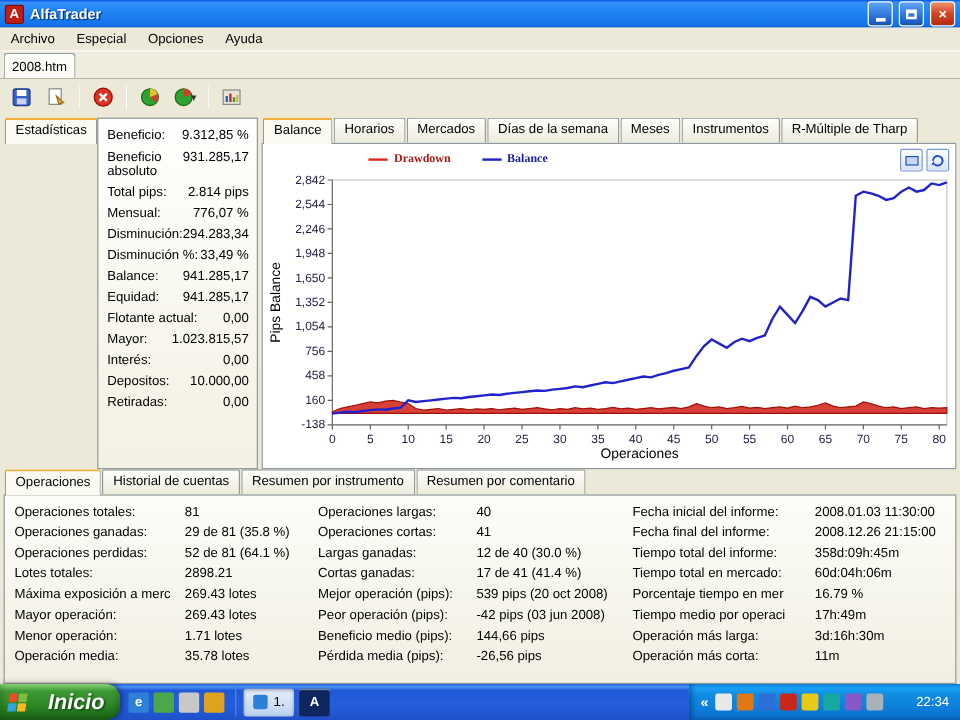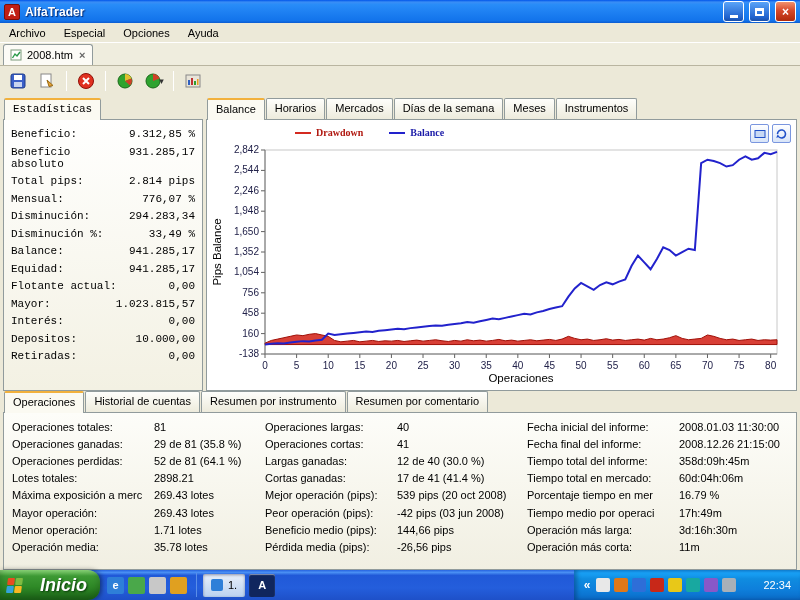--- a/index.html
+++ b/index.html
@@ -19,31 +19,31 @@
   .btn-close { background:linear-gradient(#F0926E,#D6492B 45%,#B02A0C); }
   .glyph-min { width:8px; height:3px; background:#fff; margin-top:9px; }
   .glyph-max { width:9px; height:8px; border:2px solid #fff; border-top-width:3px; }
 
   
   .menubar { height:20px; flex:0 0 20px; display:flex; align-items:center; background:#ECE9D8; border-bottom:1px solid #FFFFFF; }
   .menu-item { padding:3px 9px; cursor:default; }
 
   .doctabbar { height:23px; flex:0 0 23px; background:#EFEDDE; display:flex; align-items:flex-end; padding-left:3px; border-bottom:1px solid #B9B5A0; }
   .doc-tab { display:flex; align-items:center; gap:5px; background:#FCFBF6; border:1px solid #919B9C; border-bottom:none;
-    border-radius:3px 3px 0 0; padding:0 6px; height:21px; }
+    border-radius:3px 3px 0 0; padding:0 6px; height:21px;flex-direction:column; }
   .doc-tab .tab-close { color:#666; font-size:11px; font-weight:bold; padding:0 1px; }
 
   .toolbar { height:30px; flex:0 0 30px; display:flex; align-items:center; gap:3px; padding:0 5px; background:#ECE9D8; }
   .tool-btn { width:26px; height:24px; display:flex; align-items:center; justify-content:center; border:1px solid transparent; border-radius:2px; }
   .tool-sep { width:1px; height:20px; background:#C8C4AE; border-right:1px solid #fff; margin:0 3px; }
   .caret { color:#333; font-size:9px; margin-left:-3px; }
 
   
   .main { flex:1 1 auto; min-height:0; display:flex; gap:3px; padding:2px 3px 0 3px; }
-  .left-col { flex:0 0 200px; display:flex; flex-direction:column;font-family:Liberation Mono, monospace; }
+  .left-col { flex:0 0 200px; display:flex; flex-direction:row; }
   .right-col { flex:1 1 auto; min-width:0; display:flex; flex-direction:column; }
 
   .tab-row { display:flex; height:21px; flex:0 0 21px; gap:1px; padding-left:1px; }
   .tab { font-size:11px; padding:3px 8px 0 8px; height:21px; border:1px solid #919B9C; border-bottom:none;
     border-radius:2px 2px 0 0; background:linear-gradient(#FEFEFB,#EDEBDC); white-space:nowrap; cursor:default; }
   .tab.active { background:#FBFAF2; border-top:2px solid #F2B13D; margin-bottom:-1px; z-index:2; position:relative; height:22px; }
 
   .stats-panel { flex:1; border:1px solid #919B9C; background:linear-gradient(#FFFFFE,#F3F1E3); padding:5px 7px 3px 7px;
     display:flex; flex-direction:column; }
   .stat-row { display:flex; justify-content:space-between; padding:3px 0 2.5px 0; }
@@ -250,20 +250,21 @@
     </div>
 
     <div class="right-col">
       <div class="tab-row">
         <div class="tab active">Balance</div>
         <div class="tab">Horarios</div>
         <div class="tab">Mercados</div>
         <div class="tab">Días de la semana</div>
         <div class="tab">Meses</div>
         <div class="tab">Instrumentos</div>
+        <div class="tab">R-Múltiple de Tharp</div>
       </div>
       <div class="chart-page">
         <div class="legend">
           <div class="legend-item">
             <span class="legend-swatch" style="border-color:#D42A20"></span>
             <span style="color:#B01810">Drawdown</span>
           </div>
           <div class="legend-item">
             <span class="legend-swatch" style="border-color:#2222CC"></span>
             <span style="color:#1A1AA8">Balance</span>

